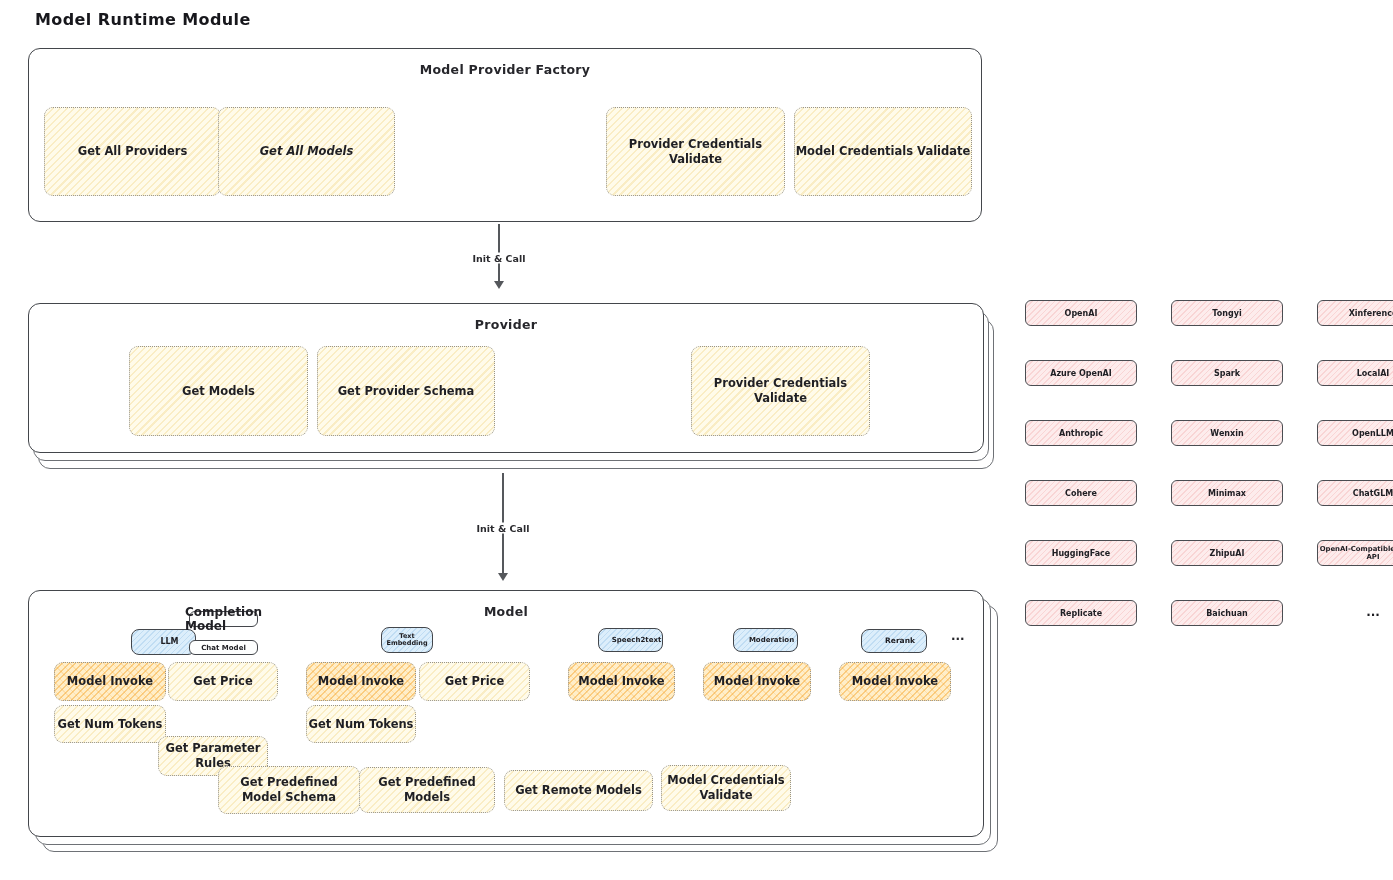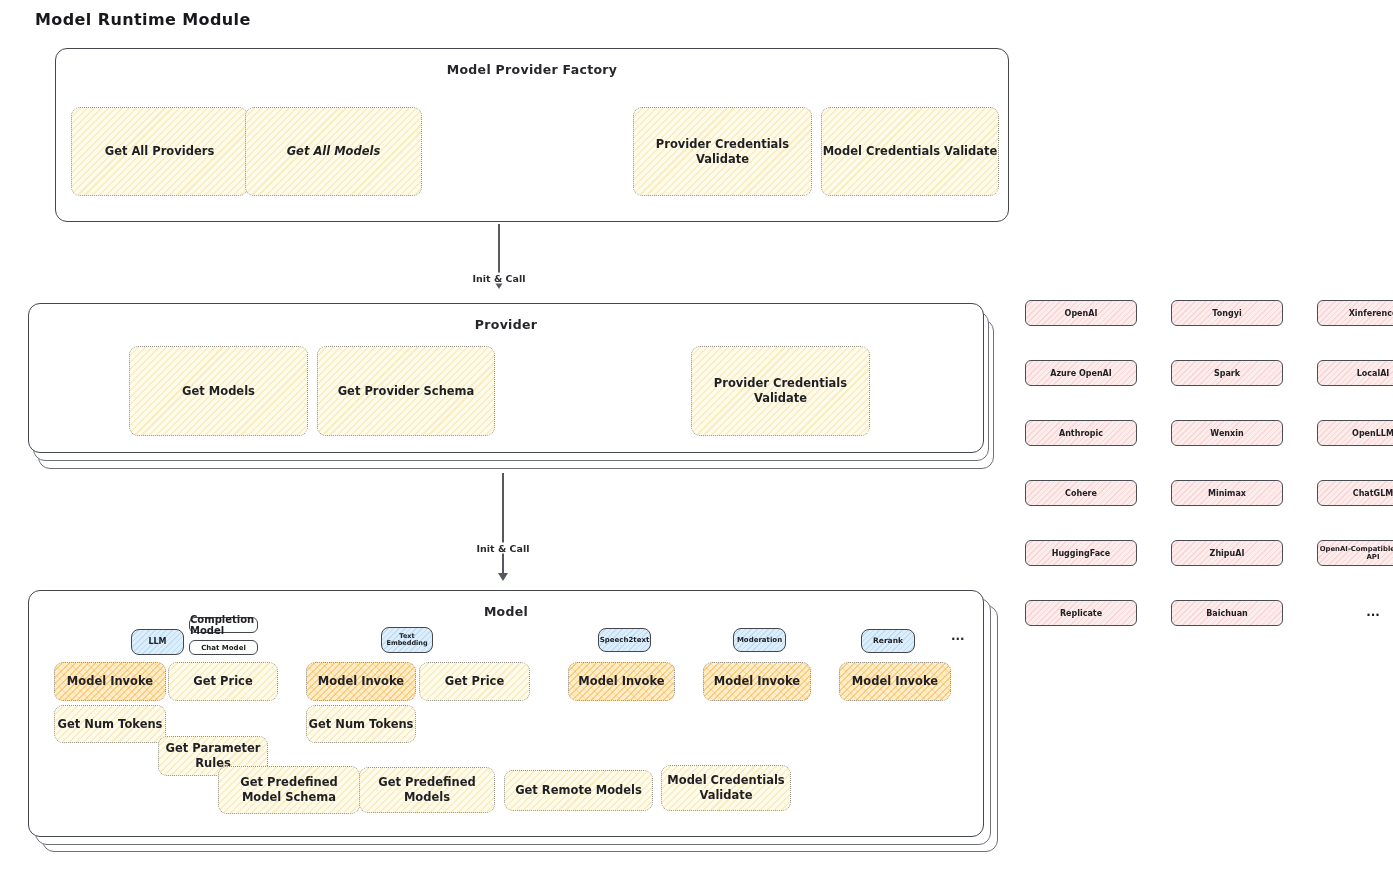--- a/index.html
+++ b/index.html
@@ -23,53 +23,53 @@
         background-image:repeating-linear-gradient(135deg,rgba(238,205,110,.30) 0 1.5px,transparent 1.5px 5px);}
   .ybox.orange{background-color:#ffeec9;
         background-image:repeating-linear-gradient(135deg,rgba(246,164,42,.45) 0 1.6px,transparent 1.6px 4.6px),
                          repeating-linear-gradient(45deg,rgba(246,164,42,.20) 0 1px,transparent 1px 6px);}
 
   
   .tab{position:absolute;display:flex;align-items:center;justify-content:center;text-align:center;
        font-size:7.5px;font-weight:bold;color:#202025;border:1.4px solid #43464b;border-radius:8px;
        background-color:#dceefb;
        background-image:repeating-linear-gradient(135deg,rgba(120,176,222,.28) 0 1px,transparent 1px 4px);
-       line-height:1.15;}
+       line-height:1.15;padding-left:12px;}
   .minitab{position:absolute;display:flex;align-items:center;justify-content:center;
        font-size:7.5px;font-weight:bold;color:#202025;border:1.2px solid #43464b;border-radius:6px;
        background:#fdfefe;}
 
   
   .provider-grid{position:absolute;left:1025px;top:300px;display:grid;
        grid-template-columns:112px 112px 112px;column-gap:8px;row-gap:5px;gap:34px;}
   .chip{height:24px;display:flex;align-items:center;justify-content:center;text-align:center;
        font-size:8px;font-weight:bold;color:#202025;border:1.4px solid #4a4d52;border-radius:6px;
        background-color:#fdecec;
        background-image:repeating-linear-gradient(135deg,rgba(234,130,130,.22) 0 1px,transparent 1px 4px);}
   .chip-long{font-size:6.9px;}
   .chip-ellipsis{height:24px;display:flex;align-items:center;justify-content:center;
        font-size:12px;font-weight:bold;border:none;background:none;}
 
   
   .arrow-line{position:absolute;width:1.6px;background:#55585c;}
   .arrow-head{position:absolute;width:0;height:0;border-left:5px solid transparent;
        border-right:5px solid transparent;border-top:8px solid #55585c;}
   .arrow-label{position:absolute;transform:translate(-50%,-50%);background:#ffffff;
-       padding:0 3px;font-size:9.5px;font-weight:bold;color:#2a2a2e;white-space:nowrap;margin-top:20px;}
+       padding:0 3px;font-size:9.5px;font-weight:bold;color:#2a2a2e;white-space:nowrap;}
 
   .dots{position:absolute;font-size:12px;font-weight:bold;color:#26262b;}
 </style>
 </head>
 <body>
 
 <div class="canvas">
 
   <div class="main-title">Model Runtime Module</div>
 
-  <div class="container" style="left:28px;top:48px;width:952px;height:172px;margin-left:27px;">
+  <div class="container" style="left:28px;top:48px;width:952px;height:172px;">
     <div class="container-title">Model Provider Factory</div>
     <div class="ybox" style="left:15px;top:58px;width:175px;height:87px;">Get All Providers</div>
     <div class="ybox" style="left:189px;top:58px;width:175px;height:87px;font-style:italic;">Get All Models</div>
     <div class="ybox" style="left:577px;top:58px;width:177px;height:87px;">Provider Credentials Validate</div>
     <div class="ybox" style="left:765px;top:58px;width:176px;height:87px;">Model Credentials Validate</div>
   </div>
 
   <div class="arrow-line" style="left:498px;top:224px;height:57px;"></div>
   <div class="arrow-head" style="left:494px;top:281px;"></div>
   <div class="arrow-label" style="left:499px;top:258px;">Init &amp; Call</div>
@@ -107,21 +107,21 @@
   <div class="arrow-line" style="left:502px;top:473px;height:100px;"></div>
   <div class="arrow-head" style="left:498px;top:573px;"></div>
   <div class="arrow-label" style="left:503px;top:528px;">Init &amp; Call</div>
 
   <div class="stack-layer" style="left:42px;top:605px;width:954px;height:245px;"></div>
   <div class="stack-layer" style="left:35px;top:598px;width:954px;height:245px;"></div>
   <div class="container" style="left:28px;top:590px;width:954px;height:245px;">
     <div class="container-title">Model</div>
 
     <div class="tab" style="left:102px;top:38px;width:51px;height:24px;font-size:8px;">LLM</div>
-    <div class="minitab" style="left:160px;top:26px;width:67px;height:14px;font-size:10px;">Completion Model</div>
+    <div class="minitab" style="left:160px;top:20px;width:67px;height:14px;font-size:12px;">Completion Model</div>
     <div class="minitab" style="left:160px;top:49px;width:67px;height:13px;font-size:7px;">Chat Model</div>
     <div class="tab" style="left:352px;top:36px;width:52px;height:26px;font-size:6.5px;padding:0 5px;box-sizing:border-box;">Text Embedding</div>
     <div class="tab" style="left:569px;top:37px;width:51px;height:22px;font-size:7px;">Speech2text</div>
     <div class="tab" style="left:704px;top:37px;width:51px;height:22px;font-size:7px;">Moderation</div>
     <div class="tab" style="left:832px;top:38px;width:52px;height:22px;">Rerank</div>
     <div class="dots" style="left:922px;top:38px;">...</div>
 
     <div class="ybox orange" style="left:25px;top:71px;width:110px;height:37px;">Model Invoke</div>
     <div class="ybox" style="left:139px;top:71px;width:108px;height:37px;">Get Price</div>
     <div class="ybox orange" style="left:277px;top:71px;width:108px;height:37px;">Model Invoke</div>

